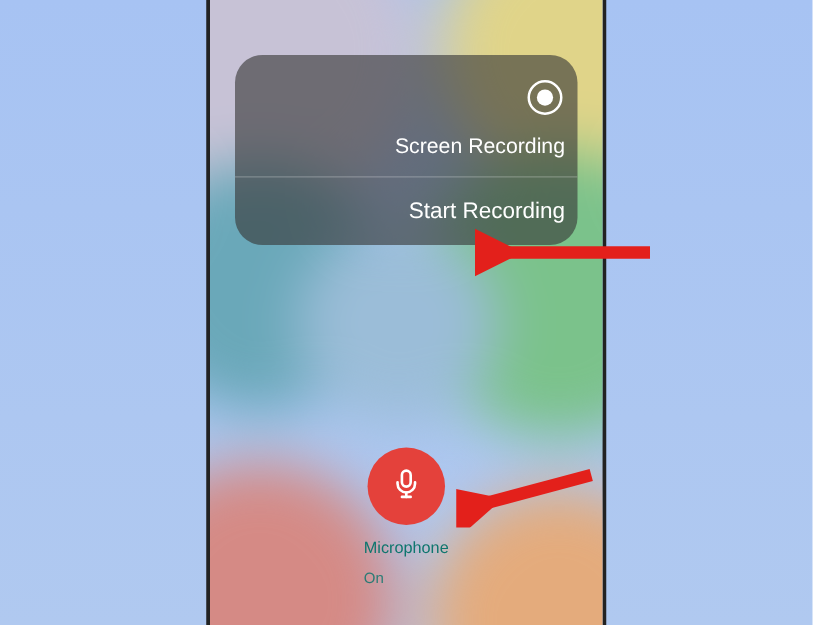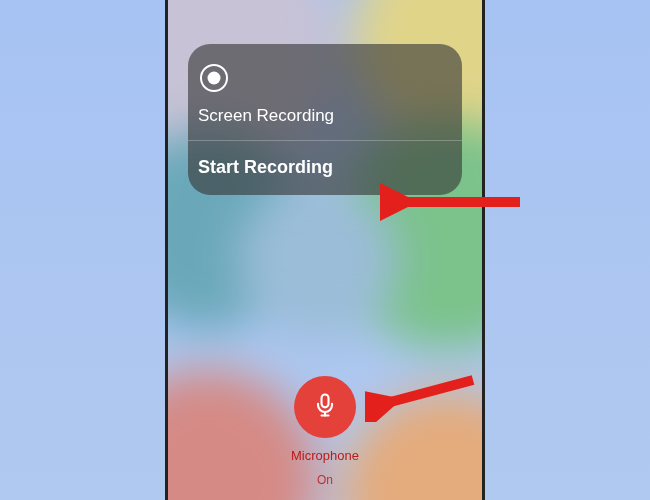--- a/index.html
+++ b/index.html
@@ -40,45 +40,43 @@
       left: 20px;
       right: 20px;
       top: 44px;
       border-radius: 22px;
       background: rgba(55,55,55,0.62);
       overflow: hidden;
       color: #fff;
     }
     .card-top {
       padding: 18px 10px 14px;
-      text-align: left;
+      text-align: right;
     }
     .rec-icon {
       display: inline-block;
       margin-bottom: 8px;
     }
     .card-title {
       font-size: 17px;
       font-weight: 400;
     }
     .divider { height: 1px; background: rgba(255,255,255,0.25); }
     .card-action {
       padding: 16px 10px 17px;
-      text-align: left;
+      text-align: right;
       font-size: 18px;
       cursor: pointer;
-      font-weight: bold;
     }
     .mic-wrap {
       position: absolute;
       left: 50%;
       transform: translateX(-50%);
-      top: 376px;
-      text-align: center;
-      color: #b91c1c;
+      top: 358px;
+      color: #0f766e;
     }
     .mic-btn {
       width: 62px;
       height: 62px;
       border-radius: 50%;
       background: #e4413b;
       display: flex;
       align-items: center;
       justify-content: center;
       margin: 0 auto 10px;

